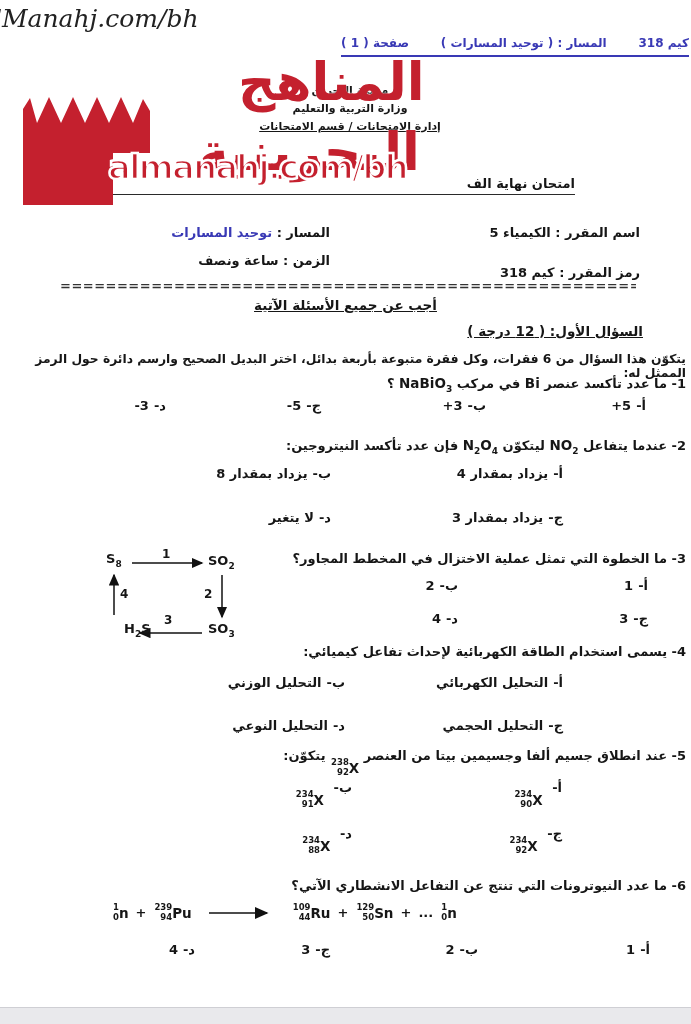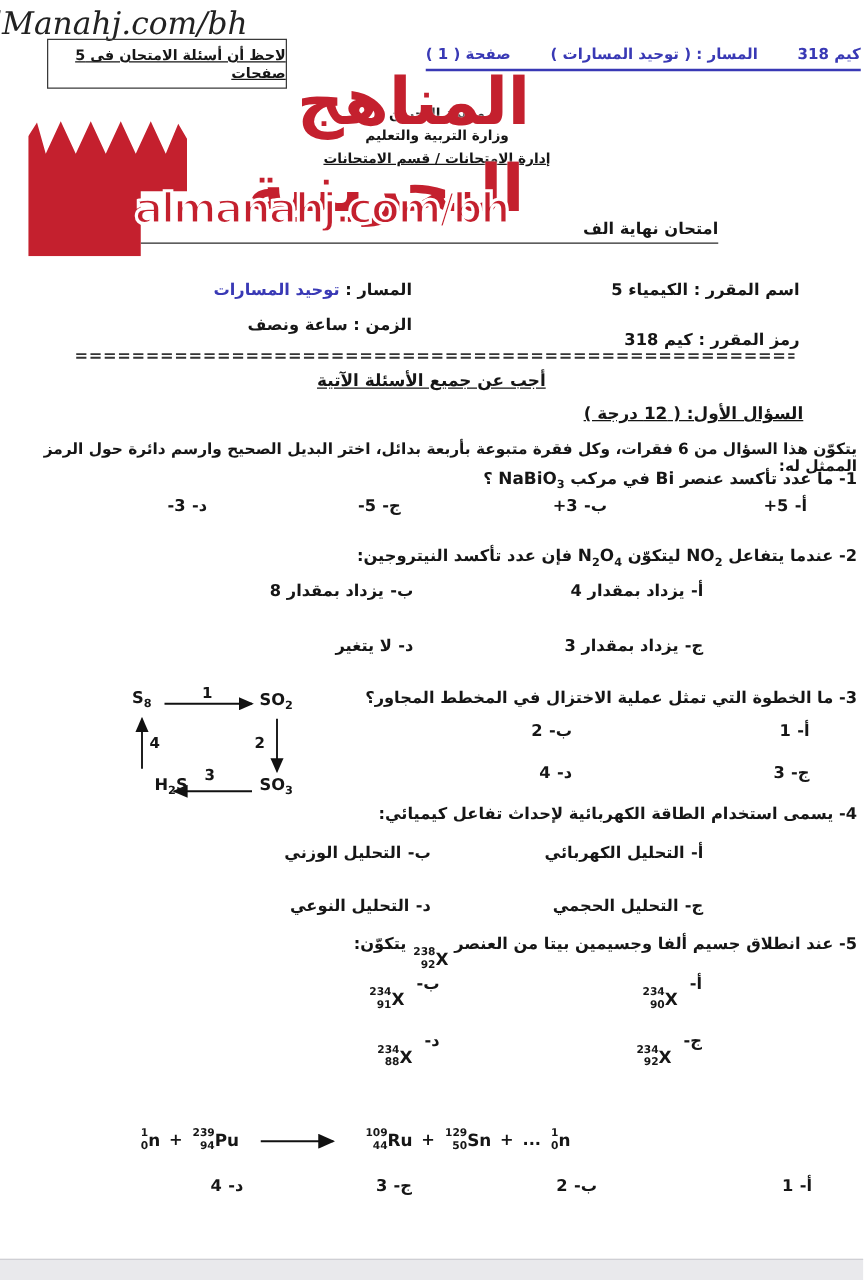--- a/index.html
+++ b/index.html
@@ -70,23 +70,20 @@
   .bottom-bar{left:0;bottom:0;width:100%;height:16px;background:#e9e9ec;
               border-top:1px solid #cfcfd4;}
 </style>
 </head>
 <body>
 
 <div class="page">
 
   <div class="abs handwritten">lManahj.com/bh</div>
 
-  <div class="abs note-box">
-    <span>لاحظ أن أسئلة الامتحان فى 5 صفحات</span>
-  </div>
 
   <div class="abs blue-head">
     <span>كيم 318</span>
     <span>المسار : ( توحيد المسارات )</span>
     <span>صفحة ( 1 )</span>
   </div>
 
   <div class="abs ministry">
     <div>مملكة البحرين</div>
     <div>وزارة التربية والتعليم</div>
@@ -261,20 +258,21 @@
     <span class="lbl">د-</span>
     <span class="iso">
         <span class="nums">
           <span>234</span>
           <span>88</span>
         </span>
         <span class="sym">X</span>
       </span>
   </div>
 
+  <div class="abs qline" style="top:878px;">6- ما عدد النيوترونات التي تنتج عن التفاعل الانشطاري الآتي؟</div>
   <div class="abs equation">
     <span class="iso">
         <span class="nums">
           <span>1</span>
           <span>0</span>
         </span>
         <span class="sym">n</span>
       </span>
     <span>+</span>
     <span class="iso">

